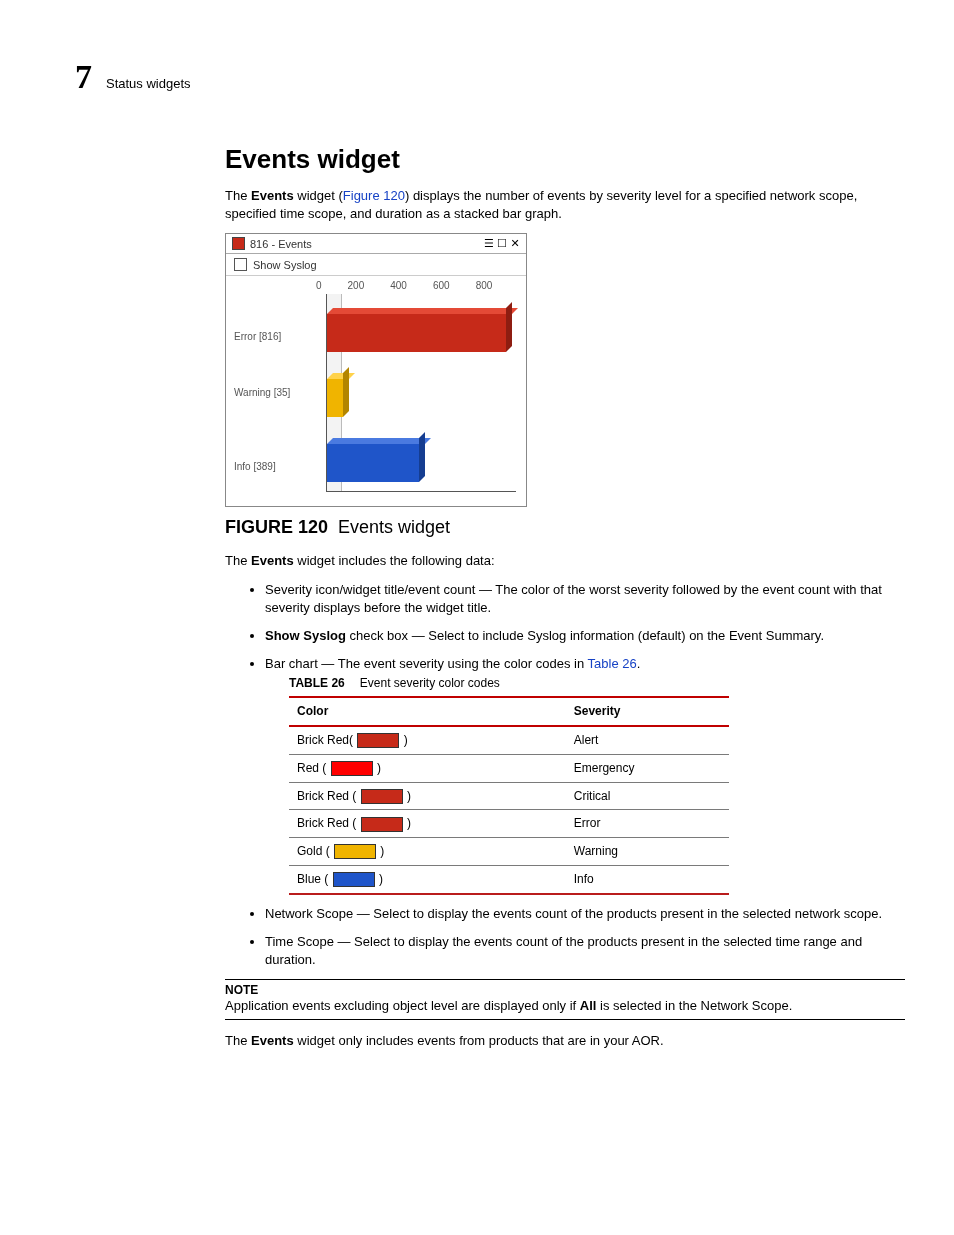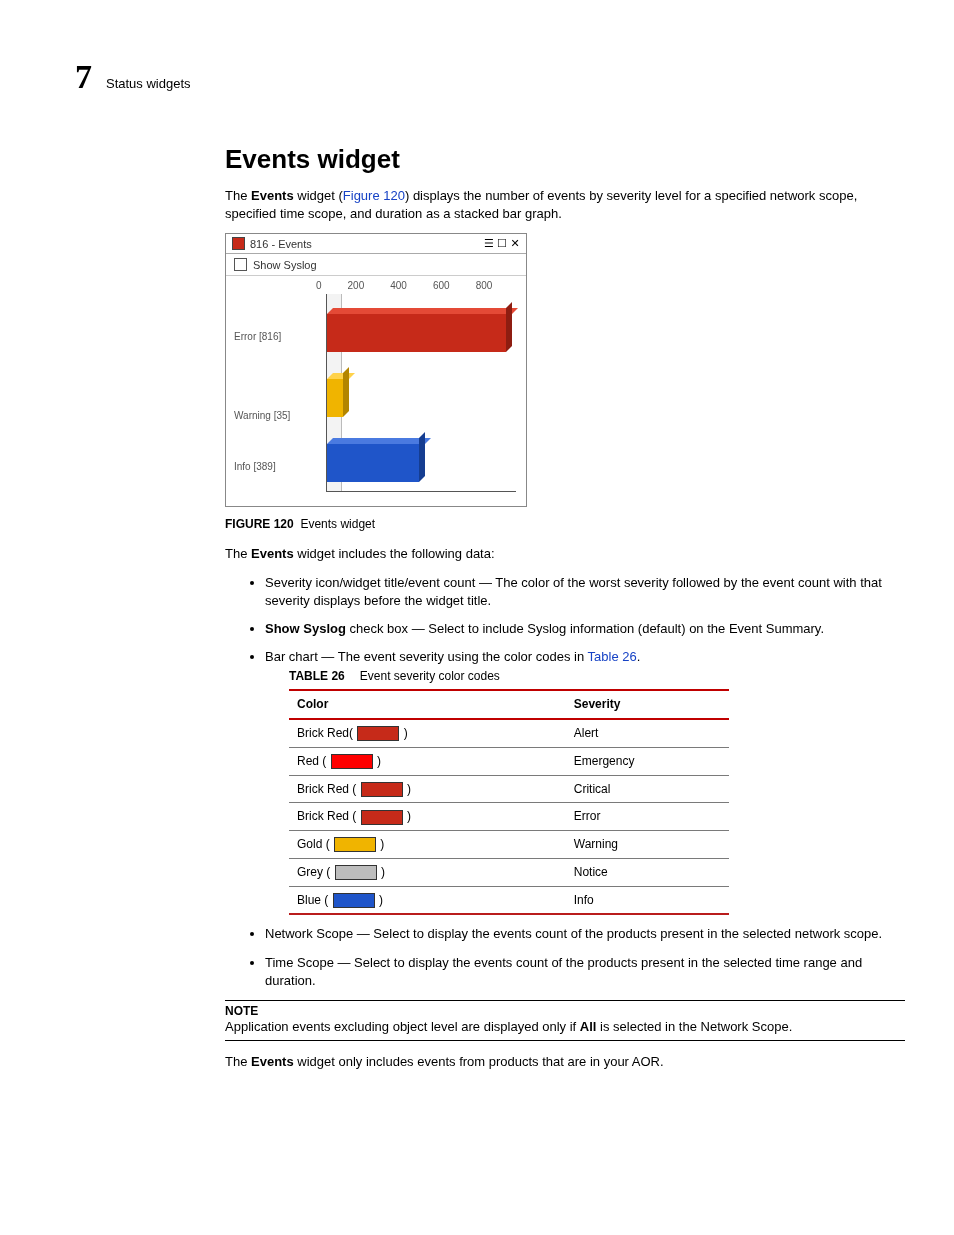--- a/index.html
+++ b/index.html
@@ -155,21 +155,21 @@
   .bar-error .top   { background: #e44a36; }
   .bar-error .side  { background: #8e1d11; }
   .bar-warning .front { background: #f0b400; }
   .bar-warning .top   { background: #ffd24a; }
   .bar-warning .side  { background: #b38500; }
   .bar-info .front { background: #1f55c9; }
   .bar-info .top   { background: #4a7ae0; }
   .bar-info .side  { background: #153d91; }
 
   .fig-caption {
-    font-size: 12px;
+    font-size: 18px;
     margin: 6px 0 14px 0;
   }
   .fig-caption .fcap-bold { font-weight: 700; }
 
   ul.bullets {
     list-style: disc;
     padding-left: 40px;
     margin: 4px 0 10px 0;
   }
   ul.bullets li { margin-bottom: 10px; line-height: 1.4; }
@@ -268,21 +268,21 @@
         <div class="y-axis-line"></div>
         <div class="x-axis-line"></div>
 
         <span class="cat-label" style="top:55px;">Error [816]</span>
         <div class="bar3d bar-error" style="left:101px; top:32px; width:185px;">
           <div class="top"></div>
             <div class="side"></div>
             <div class="front"></div>
         </div>
 
-        <span class="cat-label" style="top:134px;">Warning [35]</span>
+        <span class="cat-label" style="top:111px;">Warning [35]</span>
         <div class="bar3d bar-warning" style="left:101px; top:97px; width:22px;">
           <div class="top"></div>
             <div class="side"></div>
             <div class="front"></div>
         </div>
 
         <span class="cat-label" style="top:185px;">Info [389]</span>
         <div class="bar3d bar-info" style="left:101px; top:162px; width:98px;">
           <div class="top"></div>
             <div class="side"></div>
@@ -329,24 +329,20 @@
               </tr>
               <tr>
                 <td><span>Brick Red ( </span><span class="swatch" style="background: rgb(198, 42, 25);"></span><span> )</span></td>
                 <td>Error</td>
               </tr>
               <tr>
                 <td><span>Gold ( </span><span class="swatch" style="background: rgb(240, 180, 0);"></span><span> )</span></td>
                 <td>Warning</td>
               </tr>
               <tr>
-                <td><span>Grey ( </span><span class="swatch" style="background: rgb(189, 189, 189);"></span><span> )</span></td>
-                <td>Notice</td>
-              </tr>
-              <tr>
                 <td><span>Blue ( </span><span class="swatch" style="background: rgb(31, 85, 201);"></span><span> )</span></td>
                 <td>Info</td>
               </tr>
             </tbody>
         </table>
       </li>
     </ul>
 
     <ul class="bullets">
       <li>Network Scope — Select to display the events count of the products present in the selected network scope.</li>

